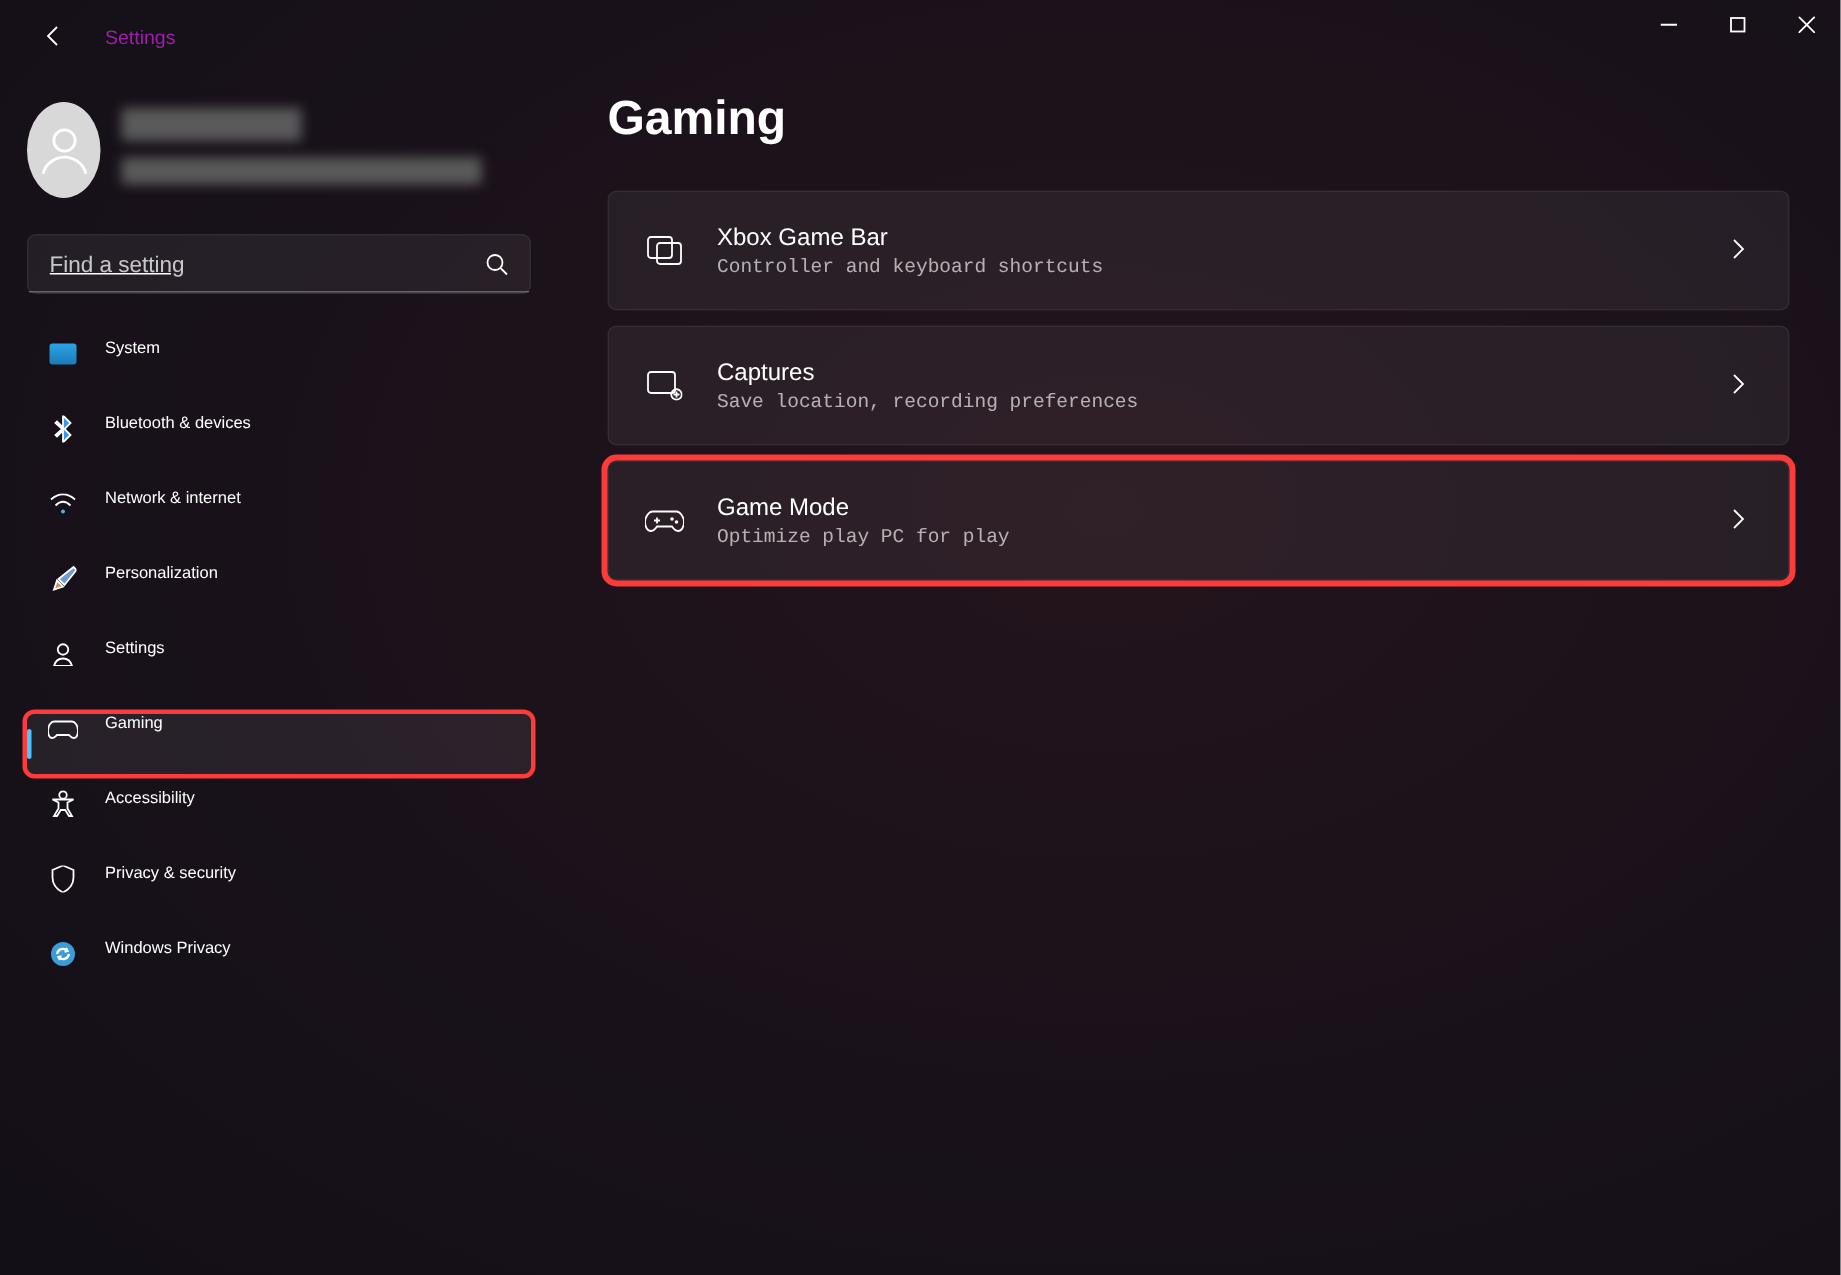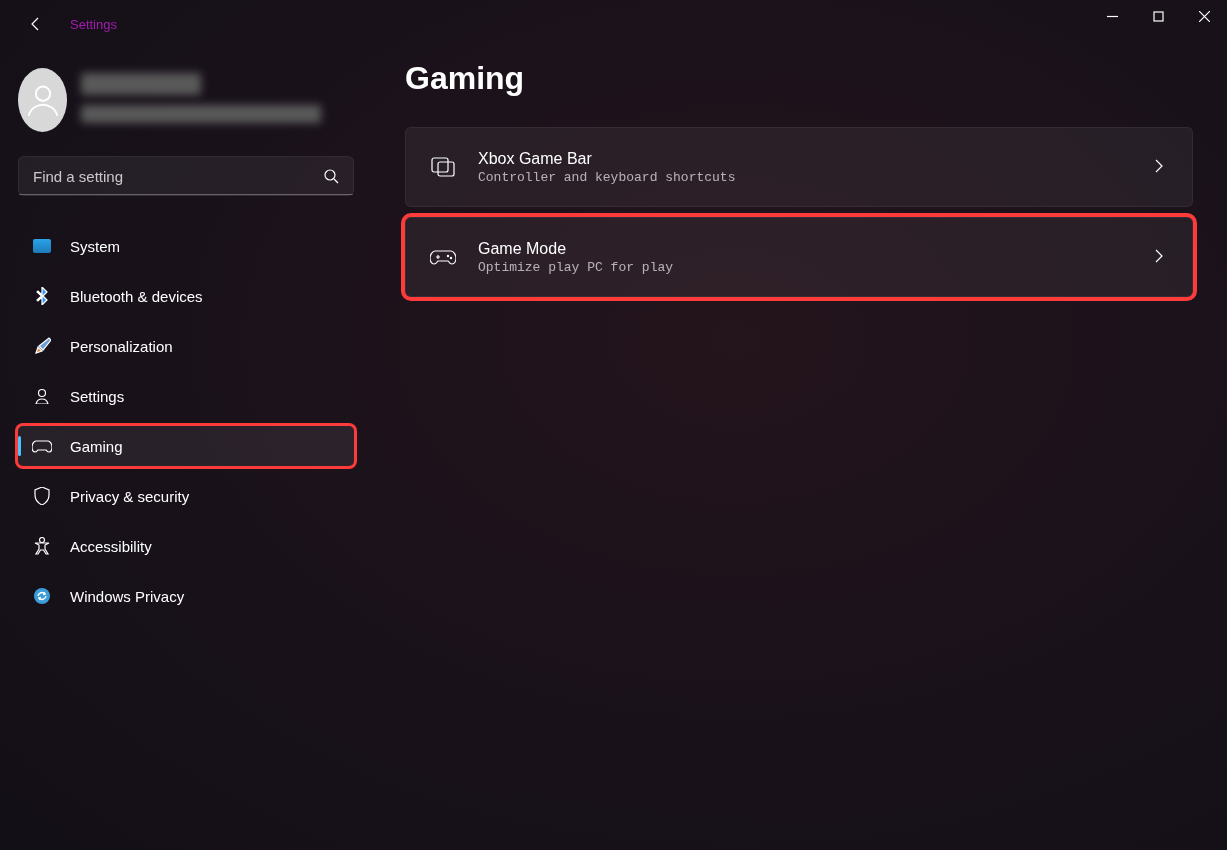--- a/index.html
+++ b/index.html
@@ -72,20 +72,21 @@
   .search {
     position: relative;
     height: 40px;
     border-radius: 6px;
     background: rgba(255,255,255,0.06);
     border: 1px solid rgba(255,255,255,0.06);
     display: flex; align-items: center;
     padding: 0 14px;
     margin-bottom: 30px;
     width: 336px;
+    text-decoration: underline;
   }
   .search::after {
     content: "";
     position: absolute;
     left: 0; right: 0; bottom: 0;
     height: 1px;
     background: rgba(255,255,255,0.3);
     border-radius: 0 0 6px 6px;
   }
   .search input {
@@ -95,27 +96,27 @@
     color: #fff;
     font-size: 15px;
     outline: none;
   }
   .search input::placeholder { color: rgba(255,255,255,0.75); }
   .search-icon { width: 16px; height: 16px; }
 
   .nav { list-style: none; width: 336px; }
   .nav-item {
     height: 40px;
-    display: flex; align-items: center;
+    display: flex; align-items: flex-start;
     border-radius: 5px;
     padding-left: 14px;
     margin-bottom: 10px;
     cursor: pointer;
     position: relative;
-    font-size: 15px;
+    font-size: 11px;
   }
   .nav-item .nav-icon {
     width: 20px; height: 20px;
     display: flex; align-items: center; justify-content: center;
     margin-right: 18px;
     font-size: 16px;
   }
   .nav-item.active {
     background: rgba(255,255,255,0.07);
   }
@@ -232,20 +233,30 @@
     <li class="nav-item">
       <span class="nav-icon">
         <svg width="16" height="18" viewBox="0 0 12 18" stroke="#fff" fill="#2f8ae6" stroke-width="0">
             <path d="M6 0 L11 5 L7 9 L11 13 L6 18 V10 L2 14 L1 13 L5.5 9 L1 5 L2 4 L6 8 Z" fill="#3b97ee"></path>
           </svg>
       </span>
       <span>Bluetooth &amp; devices</span>
     </li>
     <li class="nav-item">
       <span class="nav-icon">
+        <svg width="18" height="14" viewBox="0 0 18 14" stroke="#3fb6e8" stroke-width="2">
+            <path d="M1 4 Q9 -3 17 4"></path>
+            <path d="M4 8 Q9 3 14 8"></path>
+            <circle cx="9" cy="12" r="1.3" fill="#3fb6e8" stroke="none"></circle>
+          </svg>
+      </span>
+      <span>Network &amp; internet</span>
+    </li>
+    <li class="nav-item">
+      <span class="nav-icon">
         <svg width="18" height="18" viewBox="0 0 18 18" stroke="none">
             <path d="M3 16 L5 10 L9 14 Z" fill="#d88b4a"></path>
             <path d="M6 9 L16 1 L18 3 L10 13 Z" fill="#6c9dd6"></path>
           </svg>
       </span>
       <span>Personalization</span>
     </li>
     <li class="nav-item">
       <span class="nav-icon">
         <svg width="16" height="16" viewBox="0 0 16 16" stroke="none" fill="#4fbf7a">
@@ -258,34 +269,34 @@
     <li class="nav-item active highlight-red">
       <span class="nav-icon">
         <svg width="20" height="14" viewBox="0 0 20 14" stroke="none" fill="#c0c0c0">
             <path d="M4 2h12c2 0 4 3 4 6s-1 5-3 5c-1.5 0-2-1-3-2H6c-1 1-1.5 2-3 2-2 0-3-2-3-5s2-6 4-6z"></path>
           </svg>
       </span>
       <span>Gaming</span>
     </li>
     <li class="nav-item">
       <span class="nav-icon">
-        <svg width="16" height="18" viewBox="0 0 16 18" stroke="none" fill="#a8a8a8">
-            <path d="M8 0 L15 3 V8c0 5-3 8-7 10C4 16 1 13 1 8V3Z"></path>
-          </svg>
-      </span>
-      <span>Privacy &amp; security</span>
-    </li>
-    <li class="nav-item">
-      <span class="nav-icon">
         <svg width="16" height="18" viewBox="0 0 16 18" stroke="none" fill="#3fa0e0">
             <circle cx="8" cy="3" r="2.5"></circle>
             <path d="M1 6h14l-4 2v4l3 5h-2l-2.5-4h-3L4 17H2l3-5V8Z"></path>
           </svg>
       </span>
       <span>Accessibility</span>
+    </li>
+    <li class="nav-item">
+      <span class="nav-icon">
+        <svg width="16" height="18" viewBox="0 0 16 18" stroke="none" fill="#a8a8a8">
+            <path d="M8 0 L15 3 V8c0 5-3 8-7 10C4 16 1 13 1 8V3Z"></path>
+          </svg>
+      </span>
+      <span>Privacy &amp; security</span>
     </li>
     <li class="nav-item">
       <span class="nav-icon">
         <svg width="18" height="18" viewBox="0 0 18 18" stroke="#fff" stroke-width="2" fill="none">
             <circle cx="9" cy="9" r="8" fill="#3a9cd8" stroke="none"></circle>
             <path d="M5 9a4 4 0 0 1 7-2M13 9a4 4 0 0 1-7 2" stroke="#fff" stroke-width="1.5"></path>
             <path d="M11 5l1 2-2 .5M7 13l-1-2 2-.5" stroke="#fff" stroke-width="1.5"></path>
           </svg>
       </span>
       <span>Windows Privacy</span>
@@ -308,20 +319,38 @@
         <div class="card-title">Xbox Game Bar</div>
         <div class="card-sub">Controller and keyboard shortcuts</div>
       </div>
       <span class="chevron">
         <svg width="14" height="14" viewBox="0 0 14 14">
             <path d="M4 1 L10 7 L4 13"></path>
           </svg>
       </span>
     </div>
 
+    <div class="card">
+      <span class="card-icon">
+        <svg width="24" height="20" viewBox="0 0 24 20">
+            <rect x="1" y="1" width="18" height="14" rx="2"></rect>
+            <circle cx="20" cy="16" r="3.5"></circle>
+            <path d="M20 14v4M18 16h4"></path>
+          </svg>
+      </span>
+      <div class="card-text">
+        <div class="card-title">Captures</div>
+        <div class="card-sub">Save location, recording preferences</div>
+      </div>
+      <span class="chevron">
+        <svg width="14" height="14" viewBox="0 0 14 14">
+            <path d="M4 1 L10 7 L4 13"></path>
+          </svg>
+      </span>
+    </div>
 
     <div class="card highlight-red">
       <span class="card-icon">
         <svg width="26" height="18" viewBox="0 0 26 18">
             <path d="M5 3h16c2.5 0 5 4 5 7s-1.5 6-4 6c-2 0-3-1.5-4-3H8c-1 1.5-2 3-4 3-2.5 0-4-3-4-6s2.5-7 5-7z"></path>
             <circle cx="18" cy="8" r="1.2" fill="#fff" stroke="none"></circle>
             <circle cx="21" cy="10" r="1.2" fill="#fff" stroke="none"></circle>
             <path d="M6 9h4M8 7v4"></path>
           </svg>
       </span>

